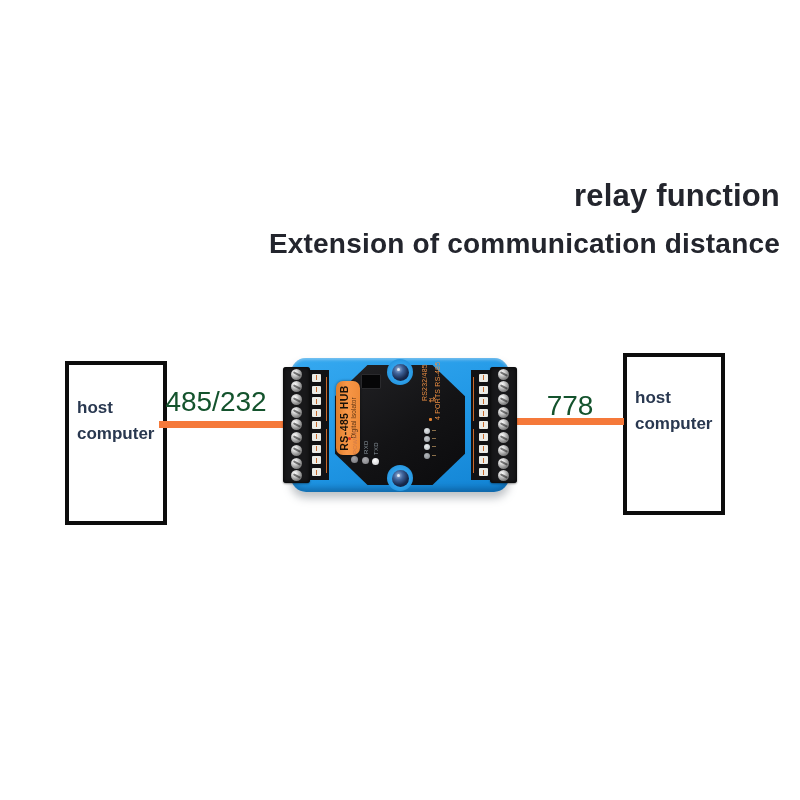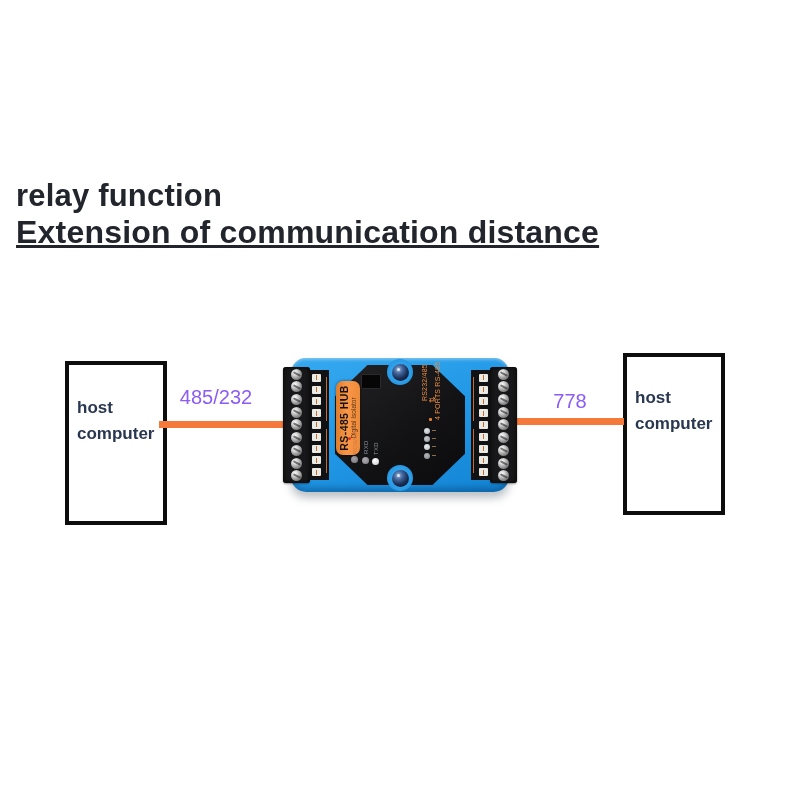--- a/index.html
+++ b/index.html
@@ -1,36 +1,36 @@
 <!DOCTYPE html>
 <html><head>
 <meta charset="utf-8">
 <style>
   html,body{margin:0;padding:0;background:#fff;}
   #canvas{position:relative;width:800px;height:800px;background:#ffffff;overflow:hidden;
           font-family:"Liberation Sans",sans-serif;}
 
   
-  .title-wrap{position:absolute;left:16px;top:178px;width:780px;text-align:left;
+  .title-wrap{position:absolute;left:0;top:178px;width:780px;text-align:right;
               color:#23252d;font-weight:700;}
   .title-line1{font-size:31px;letter-spacing:.2px;}
-  .title-line2{font-size:32px;letter-spacing:.2px;text-decoration:underline;}
+  .title-line2{font-size:28px;margin-top:14px;letter-spacing:.2px;}
 
   
   .host-box{position:absolute;width:86px;height:126px;border:4px solid #0d0d0d;background:#fff;
             color:#293850;font-weight:700;font-size:17px;line-height:26px;
             padding:30px 0 0 8px;box-sizing:content-box;}
   #host-left{left:65px;top:361px;}
   #host-right{left:623px;top:353px;padding-top:28px;}
 
   
   .link-line{position:absolute;height:7px;background:#f5793a;}
   #line-left{left:159px;top:421px;width:129px;}
   #line-right{left:514px;top:418px;width:110px;}
-  .link-label{position:absolute;font-size:20px;color:#8b5cf6;}
+  .link-label{position:absolute;font-size:28px;color:#14532d;}
   #label-left{left:160px;top:386px;width:112px;text-align:center;}
   #label-right{left:535px;top:390px;width:70px;text-align:center;}
 
   
   #device{position:absolute;left:283px;top:358px;width:234px;height:134px;}
   #device-body{position:absolute;left:8px;top:0;width:218px;height:134px;border-radius:15px;
       background:linear-gradient(160deg,#36a9f0 0%,#2198e6 50%,#1283d3 100%);
       box-shadow:inset 0 2px 3px rgba(255,255,255,.35), inset 0 -4px 6px rgba(0,40,80,.35),
                  0 6px 9px rgba(90,100,110,.4);}
 

